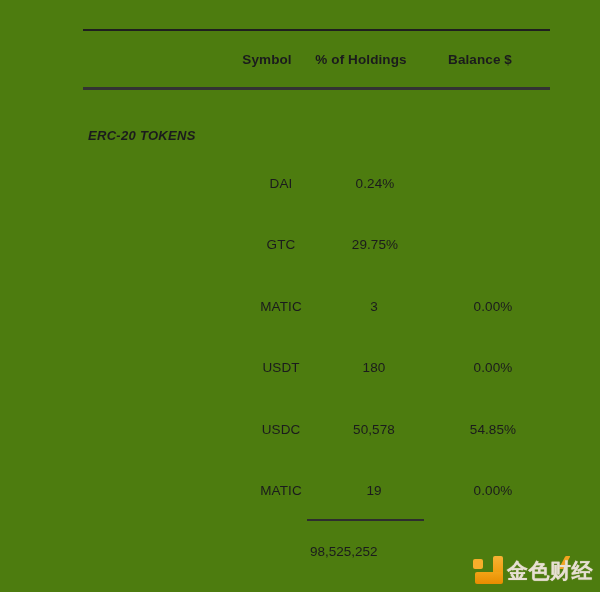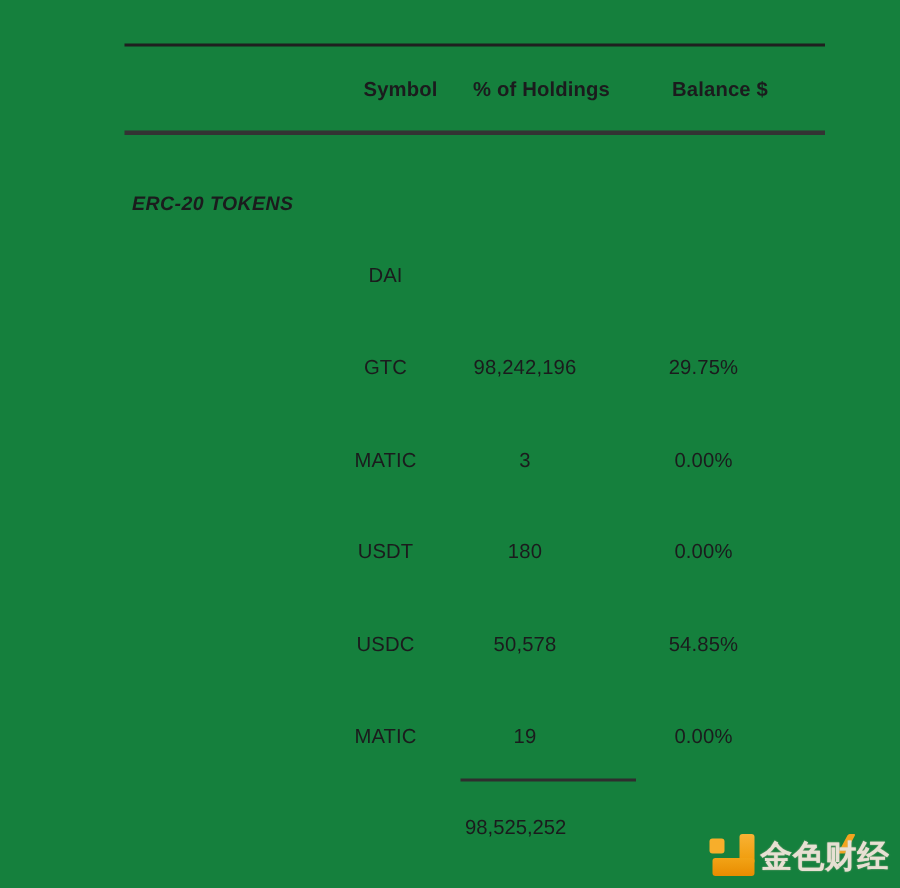--- a/index.html
+++ b/index.html
@@ -1,20 +1,20 @@
 <!DOCTYPE html>
 <html><head>
 <meta charset="utf-8">
 <style>
   html, body { margin: 0; padding: 0; background: #ffffff; }
   .sheet {
     position: relative;
     width: 600px;
     height: 592px;
-    background: #15803d;
+    background: #4d7c0f;
     overflow: hidden;
     font-family: "Liberation Sans", "DejaVu Sans", sans-serif;
     color: #1b1b1d;
   }
 
   
   .rule { position: absolute; left: 83px; width: 467px; }
   .rule-top  { top: 29px; height: 2px; background: #1f1f1f; }
   .rule-head { top: 87px; height: 3px; background: #333333; }
 
@@ -29,21 +29,21 @@
     position: absolute; left: 83px; top: 51px; width: 467px;
     font-weight: 700;
   }
 
   .section-label {
     position: absolute; left: 88px; top: 128px;
     font-size: 13px; font-weight: 700; font-style: italic;
     letter-spacing: 0.3px;
   }
 
-  .rows { position: absolute; left: 73px; top: 175px; width: 467px; }
+  .rows { position: absolute; left: 97px; top: 175px; width: 467px; }
   .row { height: 61.4px; align-items: flex-start; }
 
   .total-rule {
     position: absolute; left: 307px; top: 519px;
     width: 117px; height: 2px; background: #2e2e2e;
   }
   .total-value {
     position: absolute; left: 310px; top: 543px; width: 120px;
     text-align: left; font-size: 13.5px; line-height: 18px;
   }
@@ -87,24 +87,24 @@
     <span class="col bal">Balance $</span>
   </div>
 
   <div class="rule rule-head"></div>
 
   <div class="section-label">ERC-20 TOKENS</div>
 
   <div class="rows">
       <div class="row cols">
       <span class="col sym">DAI</span>
+      <span class="col pct">0.24%</span>
     </div>
       <div class="row cols">
       <span class="col sym">GTC</span>
-      <span class="col bal">98,242,196</span>
       <span class="col pct">29.75%</span>
     </div>
       <div class="row cols">
       <span class="col sym">MATIC</span>
       <span class="col bal">3</span>
       <span class="col pct">0.00%</span>
     </div>
       <div class="row cols">
       <span class="col sym">USDT</span>
       <span class="col bal">180</span>

